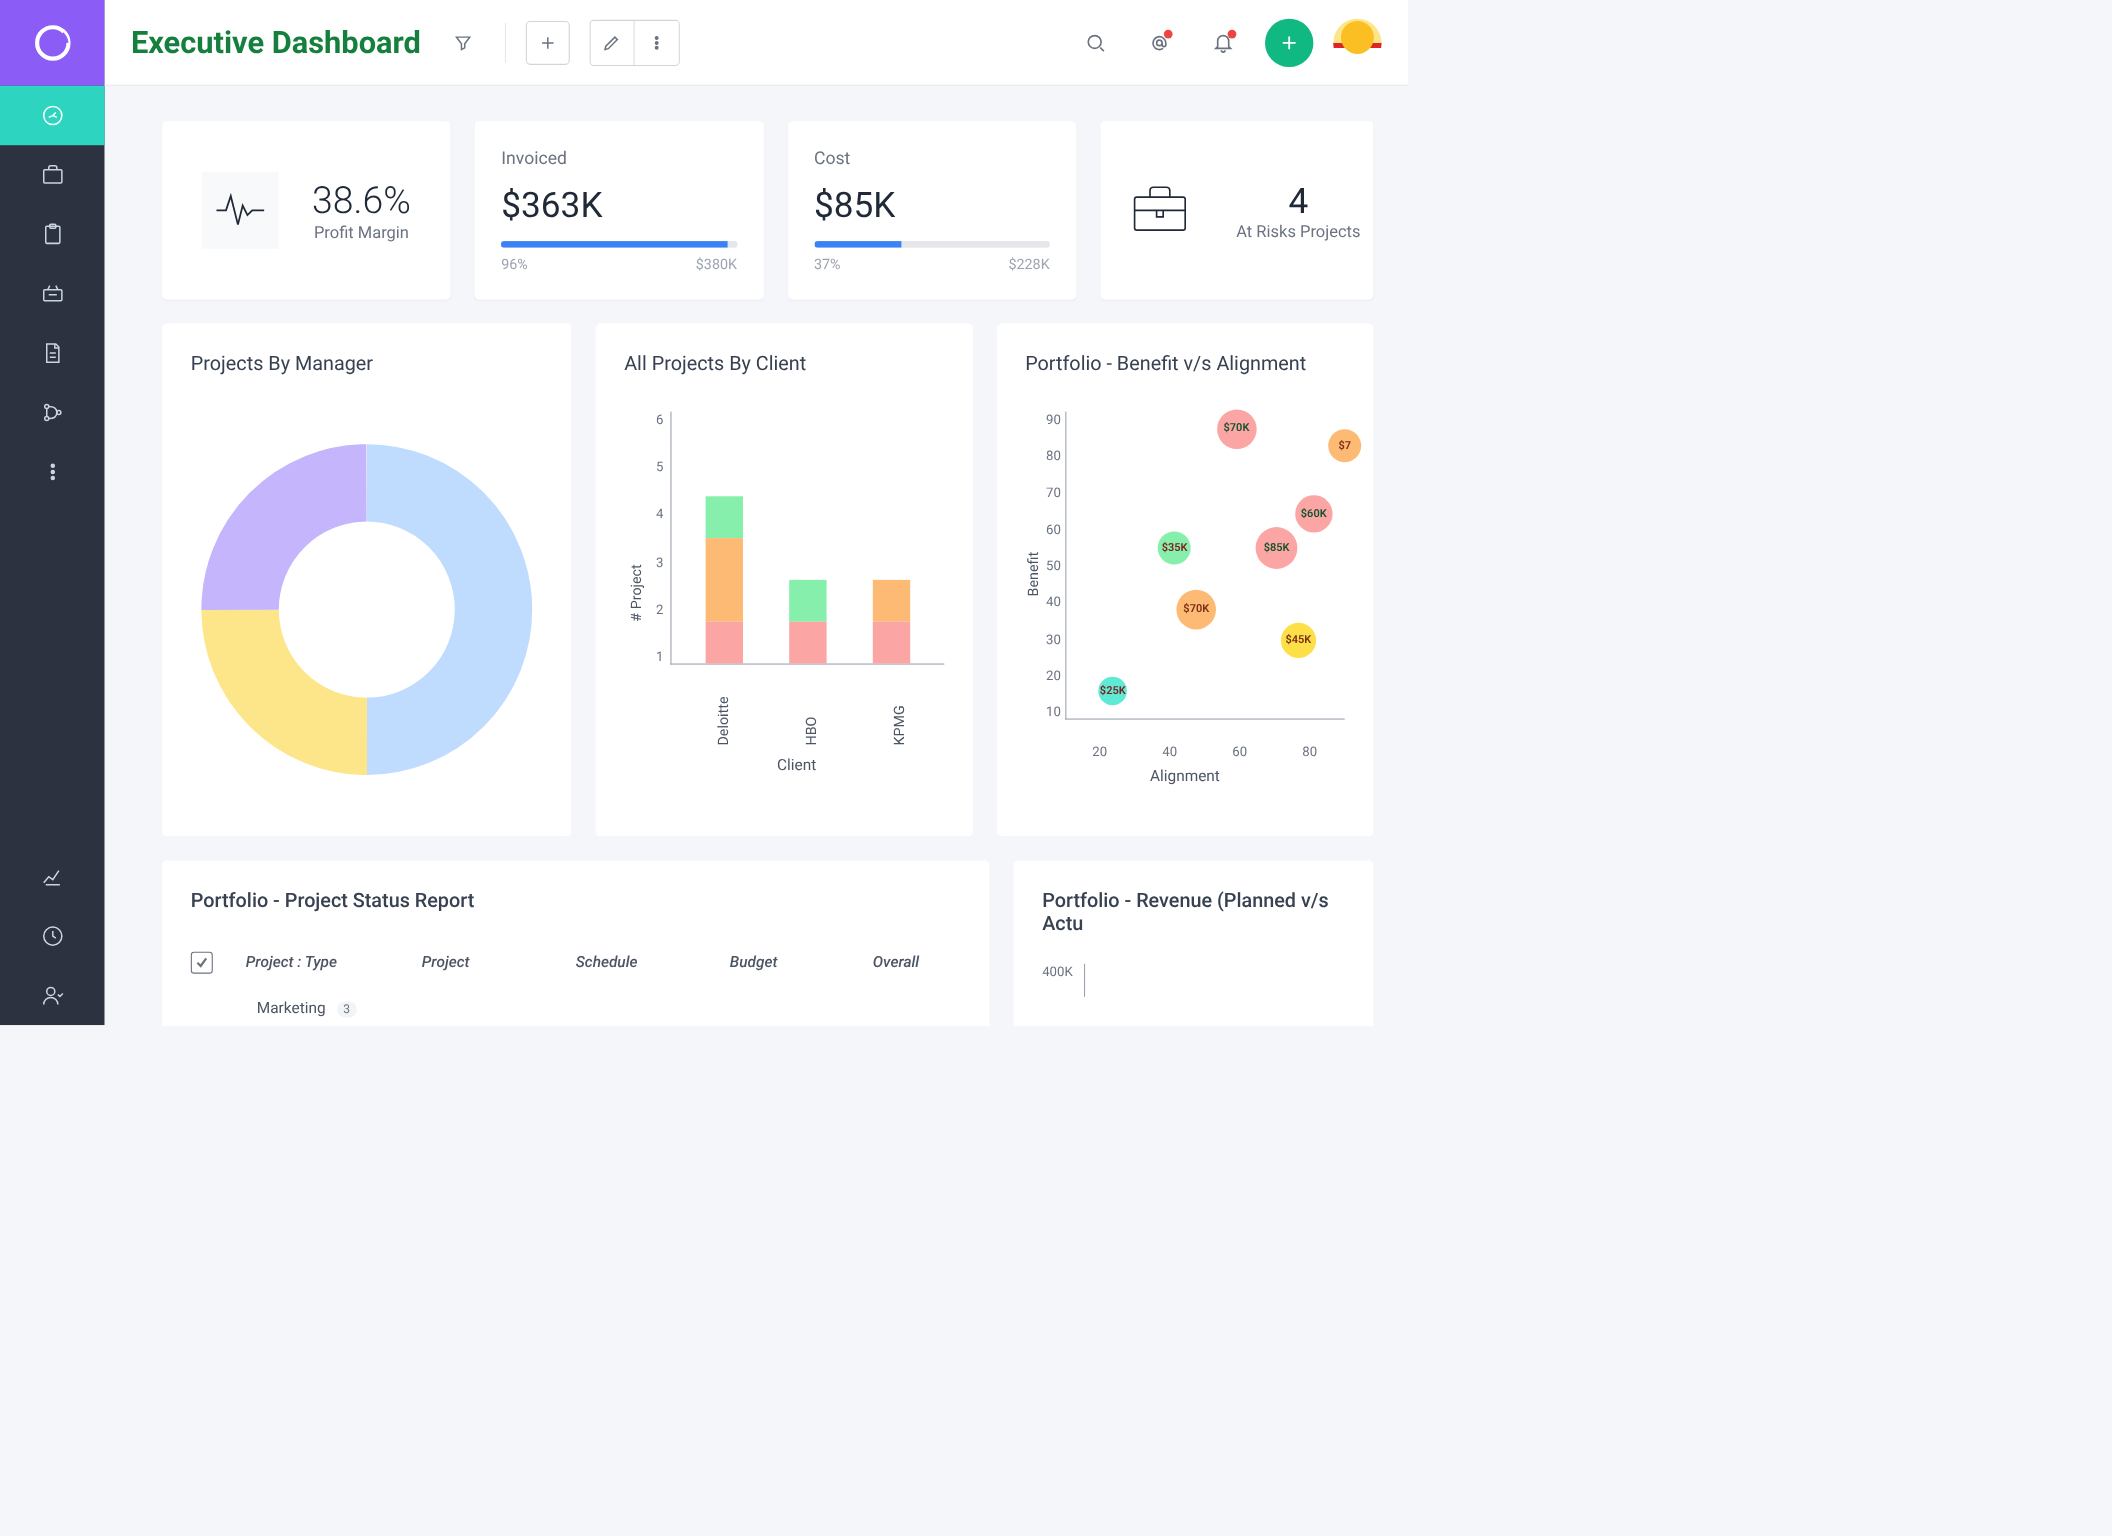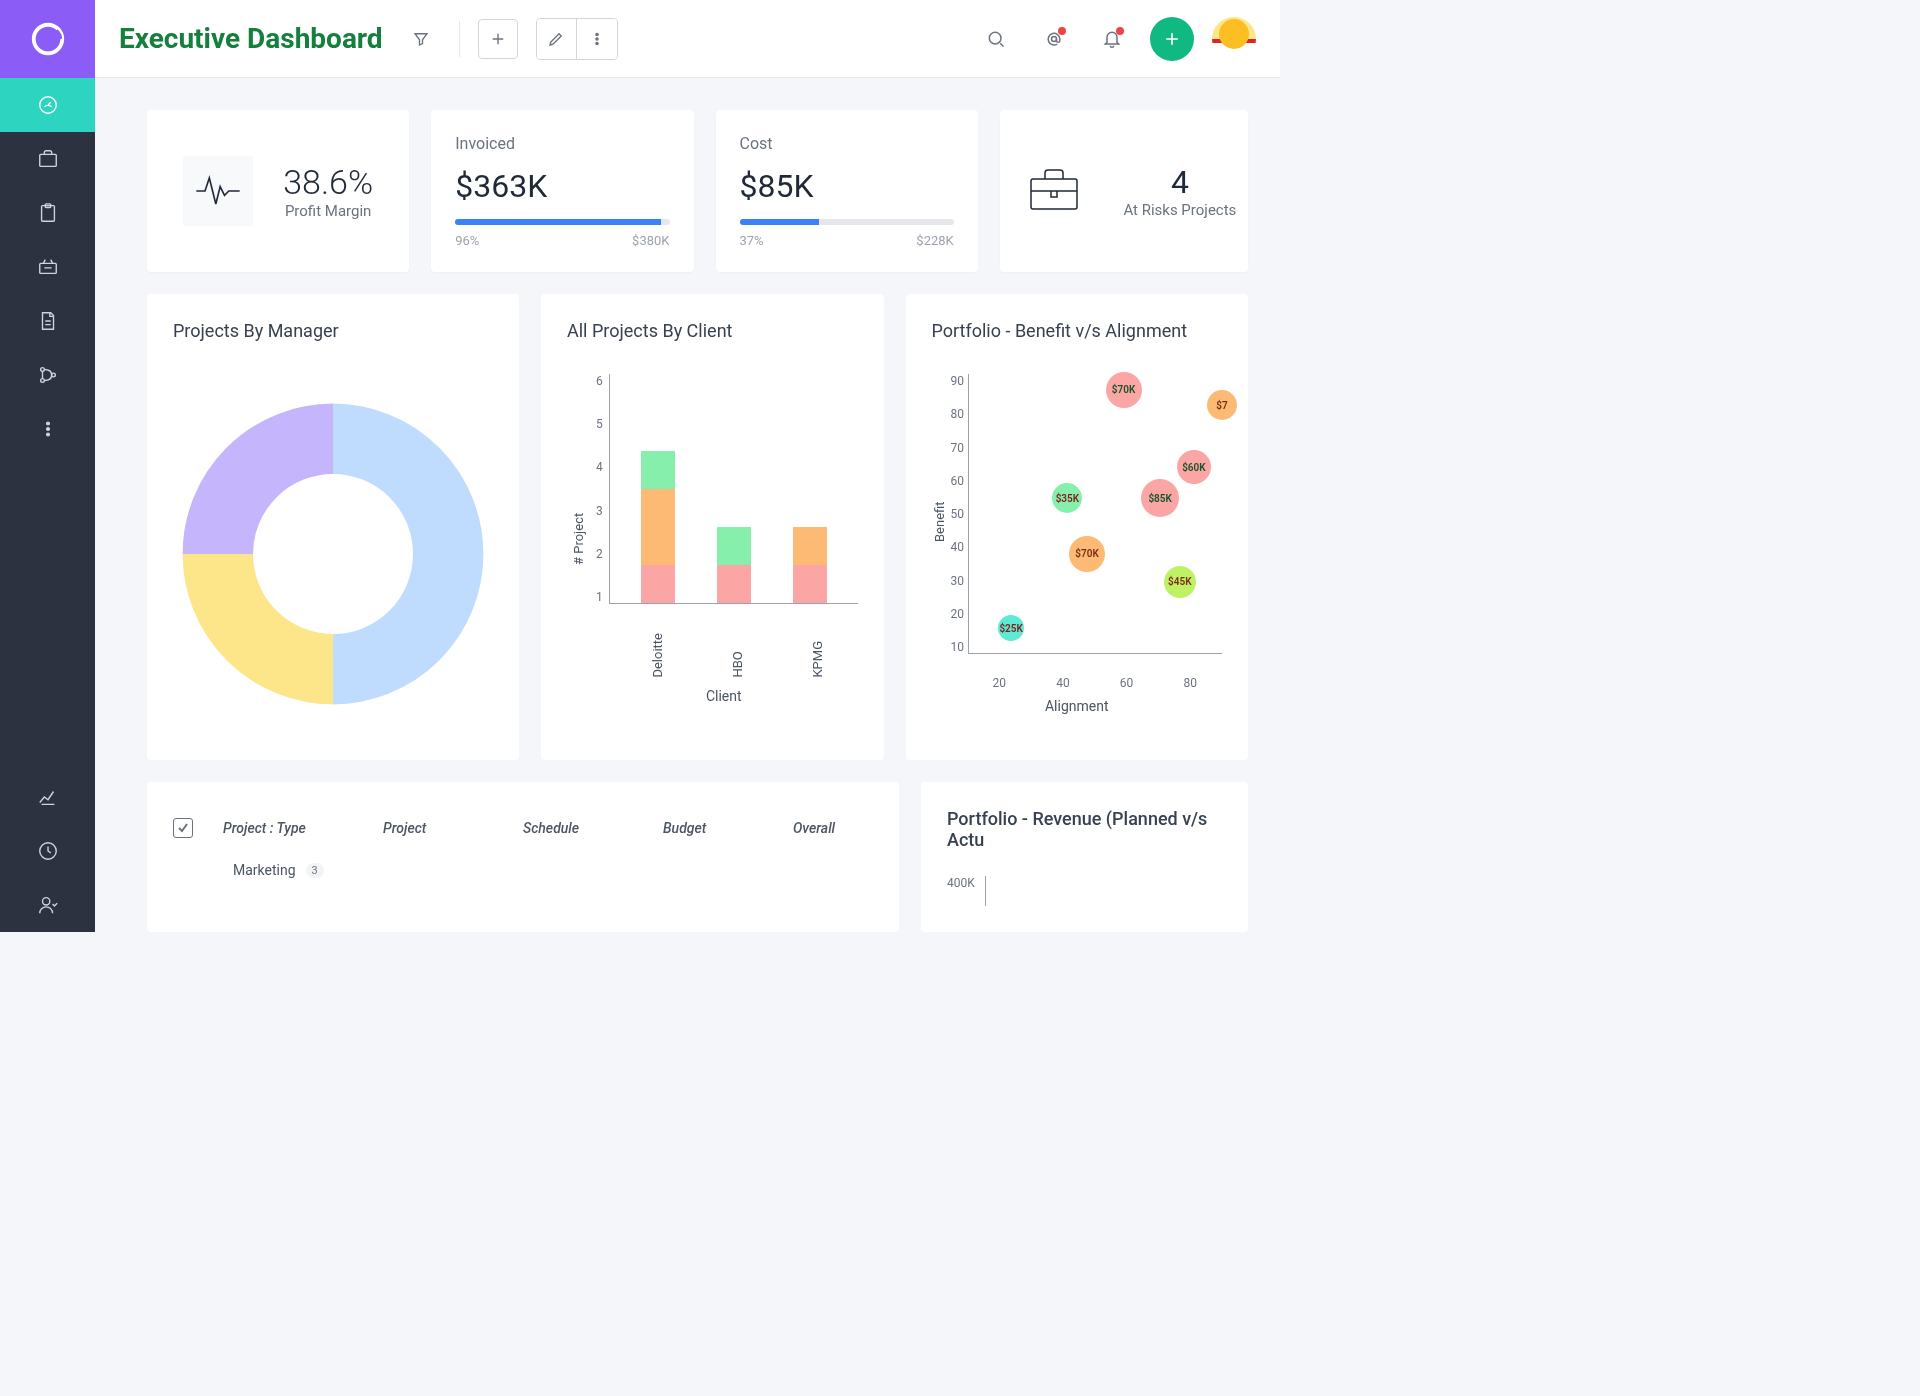--- a/index.html
+++ b/index.html
@@ -359,39 +359,40 @@
                   <span>60</span>
                 <span>70</span>
                   <span>80</span>
                   <span>90</span>
               </div>
               <div class="bubble-plot" id="bubble-plot">
                   <div class="bubble" style="left: 16.6667%; bottom: 8.88889%; width: 26px; height: 26px; background: #5eead4; color: rgb(127, 29, 29);">$25K</div>
                   <div class="bubble" style="left: 38.8889%; bottom: 55.5556%; width: 30px; height: 30px; background: rgb(134, 239, 172); color: rgb(127, 29, 29);">$35K</div>
                   <div class="bubble" style="left: 46.6667%; bottom: 35.5556%; width: 36px; height: 36px; background: rgb(253, 186, 116); color: rgb(124, 45, 18);">$70K</div>
                   <div class="bubble" style="left: 61.1111%; bottom: 94.4444%; width: 36px; height: 36px; background: rgb(252, 165, 165); color: rgb(20, 83, 45);">$70K</div>
-                  <div class="bubble" style="left: 83.3333%; bottom: 25.5556%; width: 32px; height: 32px; background: #bef264; color: rgb(124, 45, 18);">$45K</div>
+                  <div class="bubble" style="left: 83.3333%; bottom: 25.5556%; width: 32px; height: 32px; background: #fde047; color: rgb(124, 45, 18);">$45K</div>
                   <div class="bubble" style="left: 75.5556%; bottom: 55.5556%; width: 38px; height: 38px; background: rgb(252, 165, 165); color: rgb(20, 83, 45);">$85K</div>
                   <div class="bubble" style="left: 88.8889%; bottom: 66.6667%; width: 34px; height: 34px; background: rgb(252, 165, 165); color: rgb(20, 83, 45);">$60K</div>
                   <div class="bubble" style="left: 100%; bottom: 88.8889%; width: 30px; height: 30px; background: rgb(253, 186, 116); color: rgb(124, 45, 18);">$7</div>
                 </div>
             </div>
             <div class="bubble-xticks">
               <span>20</span>
                 <span>40</span>
                 <span>60</span>
                 <span>80</span>
             </div>
             <div class="bubble-xtitle">Alignment</div>
           </div>
         </div>
       </div>
 
       <div class="row2">
         <div class="table-card">
+          <h3>Portfolio - Project Status Report</h3>
           <div class="table-header">
             <div class="checkbox">
               <svg viewBox="0 0 12 12">
                   <path d="M2 6l3 3 5-7"></path>
                 </svg>
             </div>
             <div class="th" style="width:130px">Project : Type</div>
             <div class="th" style="width:110px">Project</div>
             <div class="th" style="width:110px">Schedule</div>
             <div class="th" style="width:100px">Budget</div>

